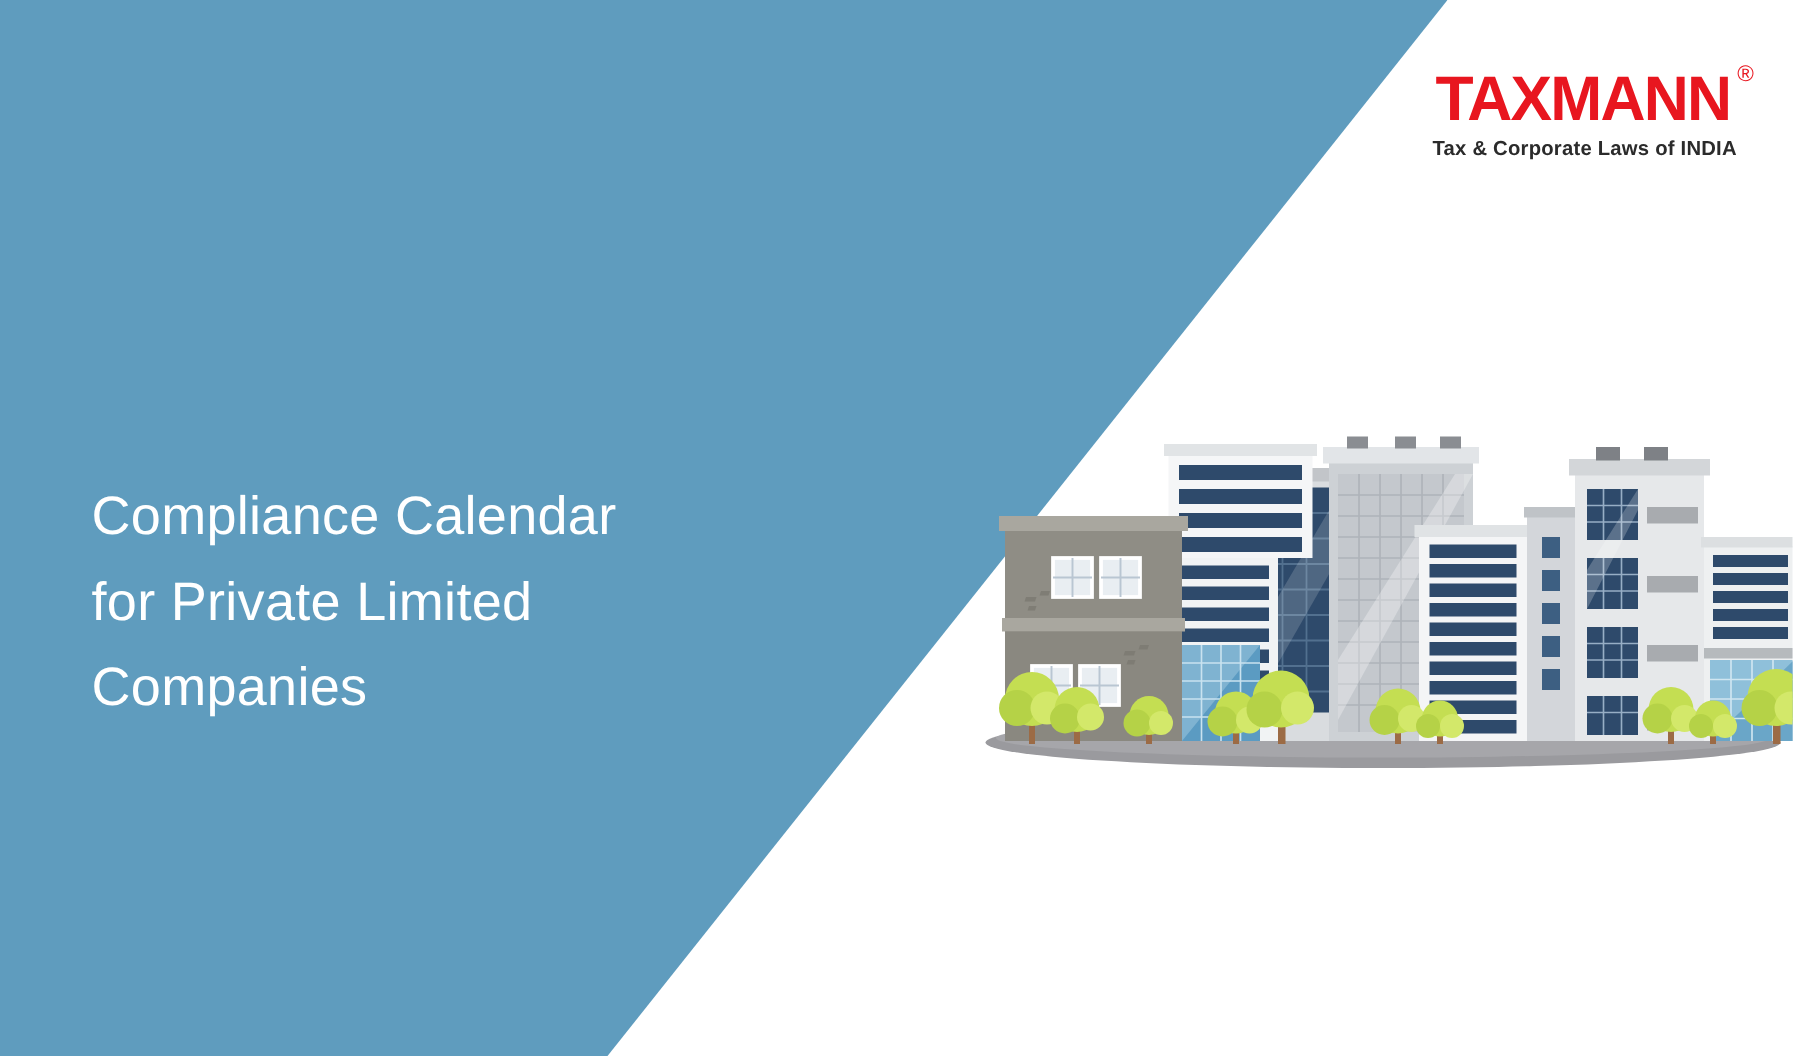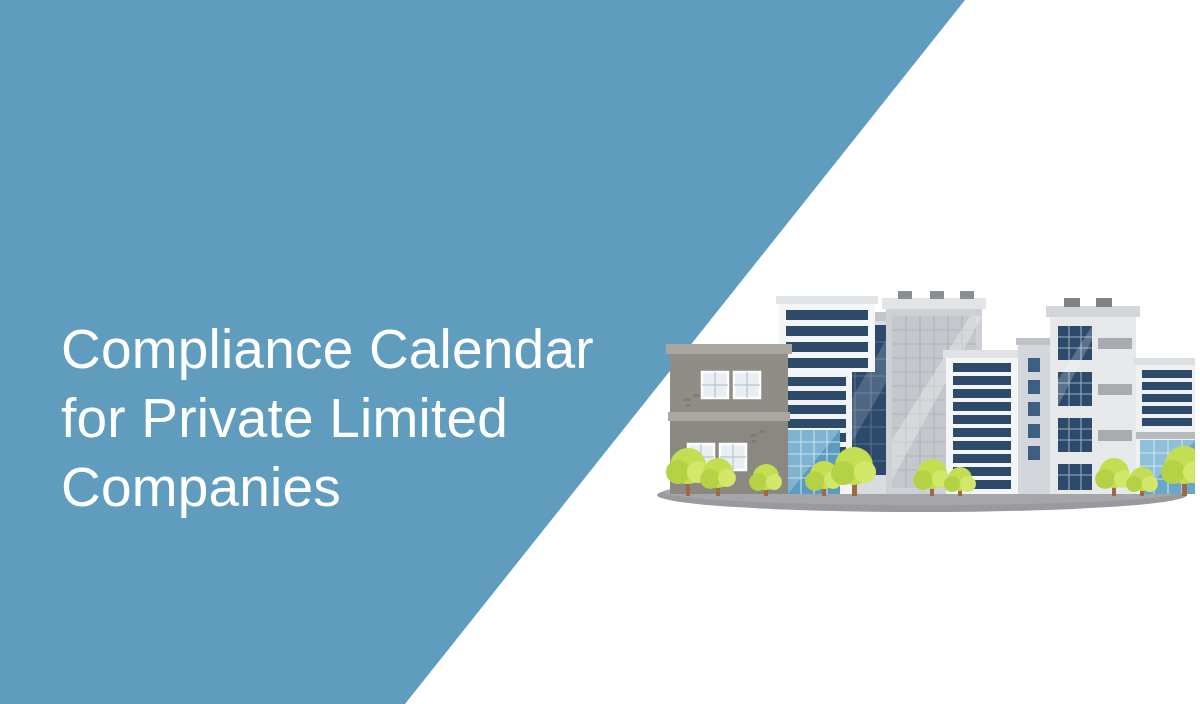--- a/index.html
+++ b/index.html
@@ -27,23 +27,23 @@
     clip-path: polygon(0 0, 965px 0, 405px 704px, 0 704px);
   }
 
   
   #headline {
     position: absolute;
     left: 61px;
     top: 315px;
     width: 560px;
     color: #ffffff;
-    font-size: 55px;
+    font-size: 36px;
     font-weight: 300;
-    line-height: 69px;
+    line-height: 57px;
     letter-spacing: 0.2px;
     white-space: pre-line;
   }
 
   
   #logo {
     position: absolute;
     left: 955px;
     top: 44px;
     width: 200px;
@@ -96,20 +96,27 @@
 <body>
 
 <div id="banner">
 
   <div id="blue-panel"></div>
 
   <div id="headline">Compliance Calendar
 for Private Limited
 Companies</div>
 
+  <div id="logo">
+    <div id="logo-wordmark-wrap">
+      <span id="logo-wordmark">TAXMANN</span>
+      <span id="logo-reg">®</span>
+    </div>
+    <div id="logo-tagline">Tax &amp; Corporate Laws of INDIA</div>
+  </div>
 
   <div id="illustration">
     <svg width="545" height="235" viewBox="0 0 545 235" xmlns="http://www.w3.org/2000/svg">
 
       <ellipse cx="272" cy="215" rx="265" ry="17" fill="#9a9a9e"></ellipse>
       <ellipse cx="272" cy="212" rx="258" ry="13" fill="#a6a6aa"></ellipse>
 
       <g>
         <rect x="183" y="38" width="92" height="176" fill="#d9dcdf"></rect>
         <rect x="179" y="32" width="100" height="9" fill="#c2c5c9"></rect>

